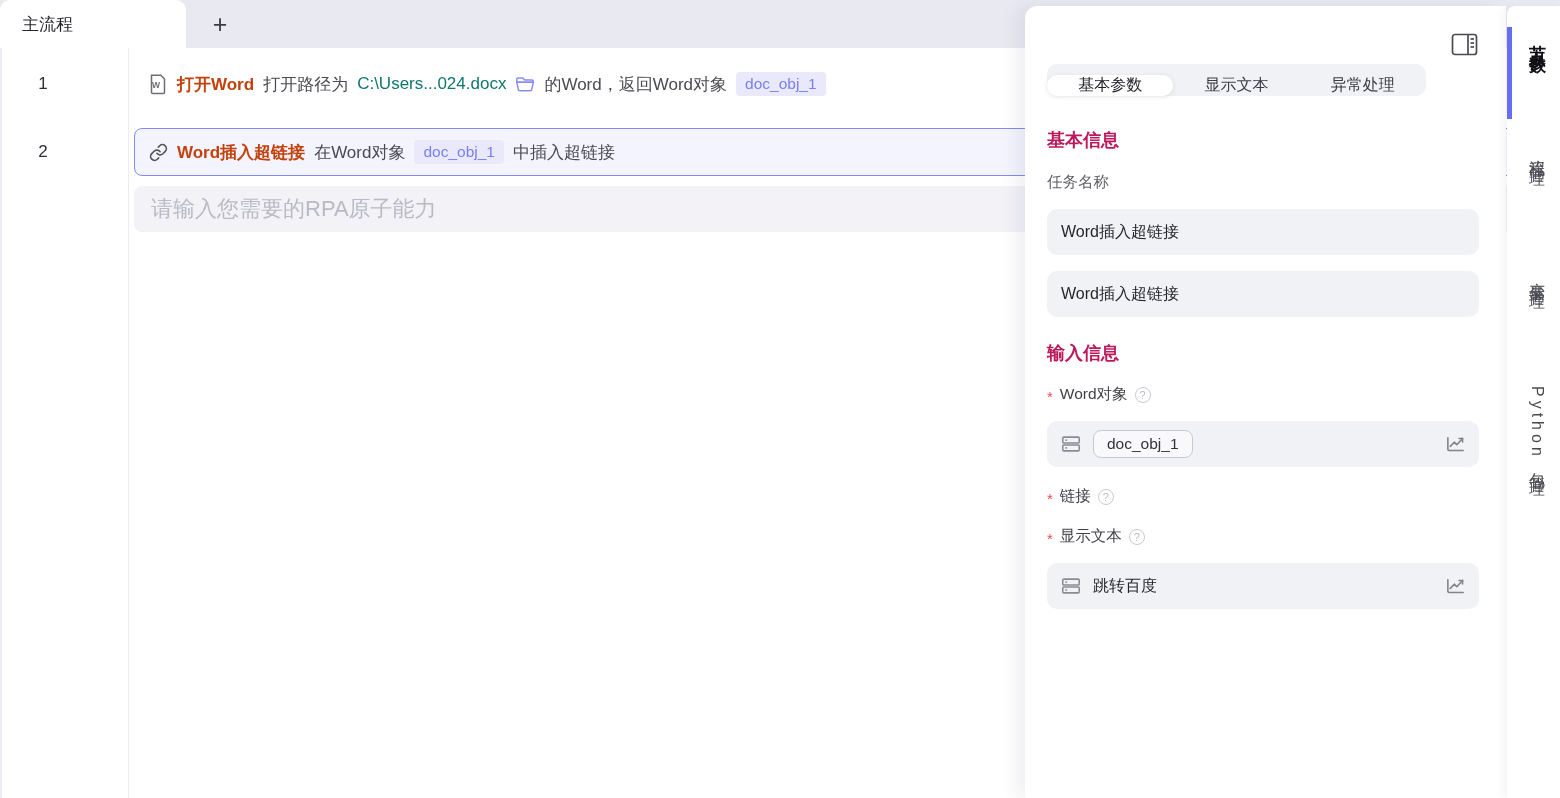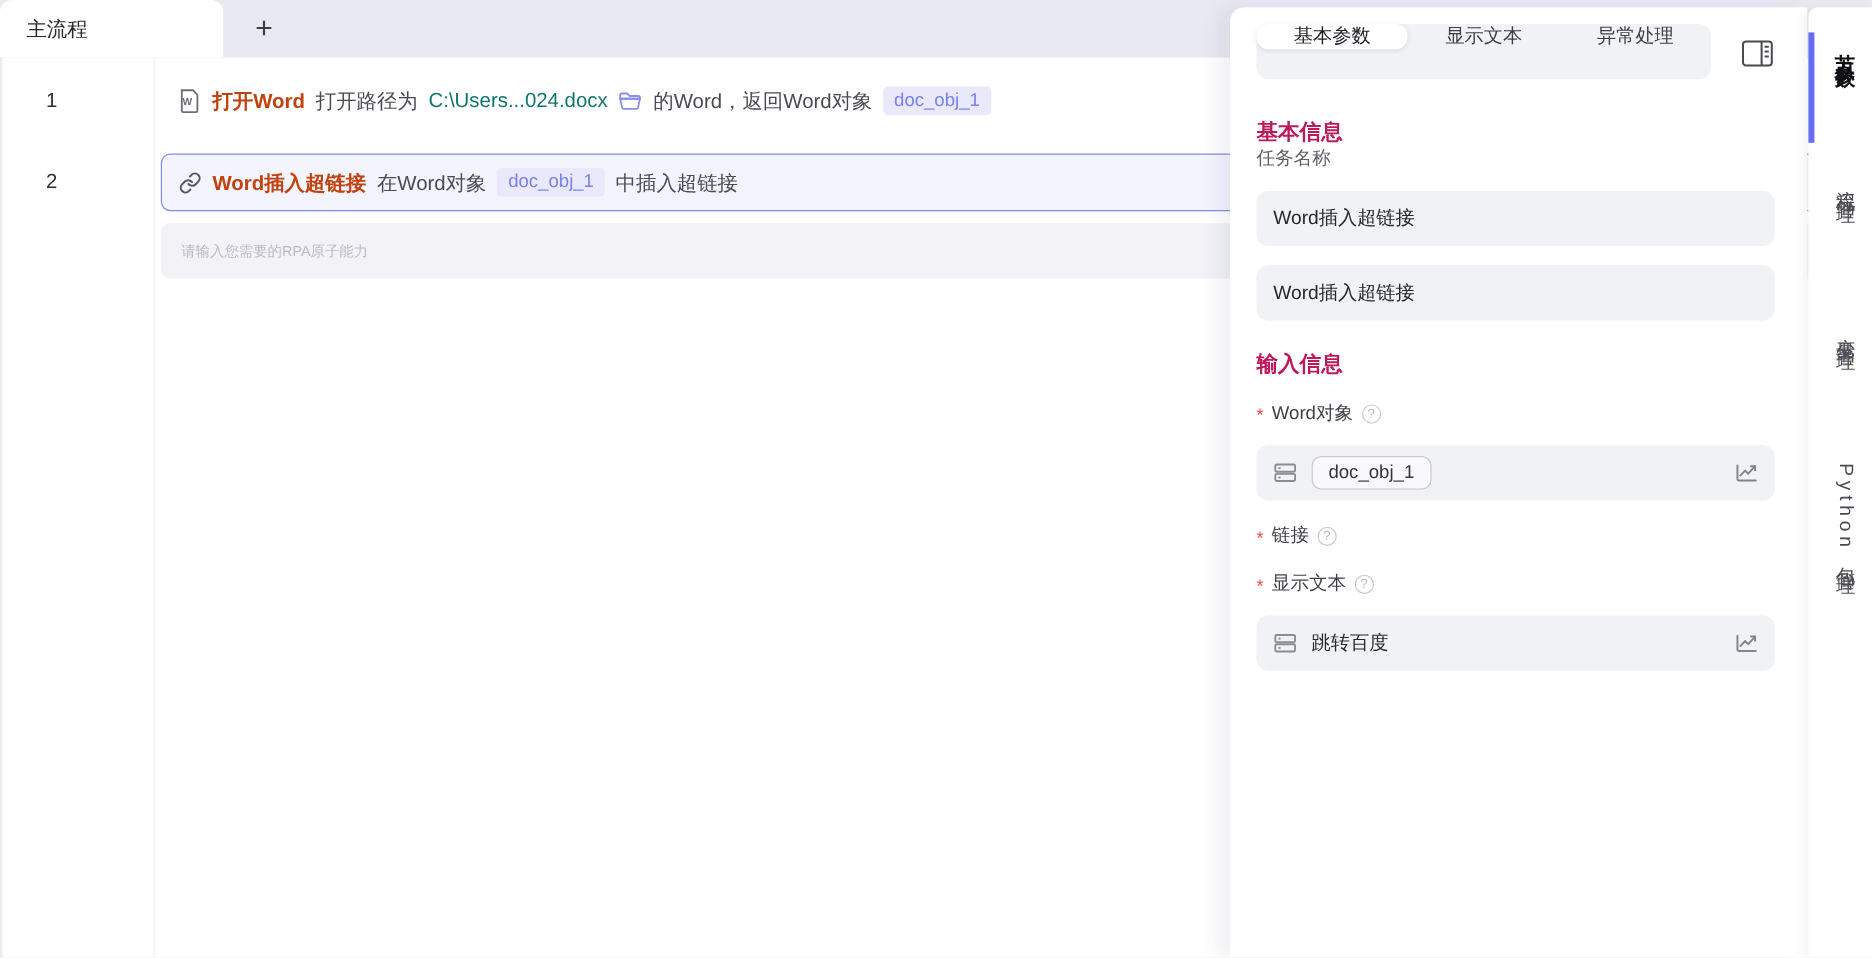--- a/index.html
+++ b/index.html
@@ -39,46 +39,46 @@
   }
   .step-title { font-weight:bold; color:#c2410c; }
   .step-link { color:#0f766e; }
   .step-tag {
     background:#e9e9fb; color:#7a80ee; border-radius:4px;
     padding:3px 9px; font-size:15.5px; line-height:1.2;
   }
   .search-row {
     position:absolute; left:132px; top:138px; right:0; height:46px;
     background:#f2f2f7; border:none; border-radius:8px; outline:none;
-    padding-left:17px; font-size:12px; color:#7f1d1d;
+    padding-left:17px; font-size:22px; color:#7f1d1d;
     font-family:"Liberation Sans","DejaVu Sans",sans-serif;
   }
   .search-row::placeholder { color:#b9bac4; }
   .icon { flex:0 0 auto; display:inline-flex; align-items:center; }
   
   .panel {
     position:absolute; left:1025px; top:6px; width:481px; bottom:0;
     background:#ffffff; border-radius:12px 0 0 0; z-index:3;
     box-shadow:-9px 0 16px rgba(62,62,96,0.08);
     padding:14px 27px 0 22px;
   }
   .seg {
-    width:379px; height:46px; background:#f1f2f5; border-radius:10px;
-    display:flex; align-items:flex-start;
+    width:379px; height:32px; background:#f1f2f5; border-radius:10px;
+    display:flex; align-items:flex-end;margin-top:44px;
   }
   .seg-item {
     flex:1; display:flex; align-items:center; justify-content:center;
     font-size:16px; color:#3c3c45; cursor:pointer; border-radius:10px;
   }
   .seg-item.active {
     background:#ffffff; color:#1c1c23; box-shadow:0 1px 4px rgba(40,40,70,0.12);
   }
   .collapse-btn { position:absolute; right:28px; top:27px; cursor:pointer; }
   .sec-title { font-size:18px; font-weight:bold; color:#be185d; margin-top:32px; }
-  .f-label { font-size:15.5px; color:#5e5e67; }
+  .f-label { font-size:15.5px; color:#5e5e67; margin-top:20px; }
   .f-input {
     margin-top:16px; height:46px; background:#f1f2f5; border-radius:10px;
     display:flex; align-items:center; padding:0 14px; font-size:16px; color:#26262d;
   }
   .sec-title.inputs { margin-top:24px; }
   .req-label { display:flex; align-items:center; gap:7px; margin-top:19px; font-size:15.5px; color:#3f3f48; }
   .req-star { color:#f04b4b; font-size:15px; transform:translateY(2px); }
   .help-dot {
     width:16px; height:16px; border:1px solid #c9c9d1; border-radius:50%;
     color:#b9b9c2; font-size:11px; display:inline-flex; align-items:center; justify-content:center;

